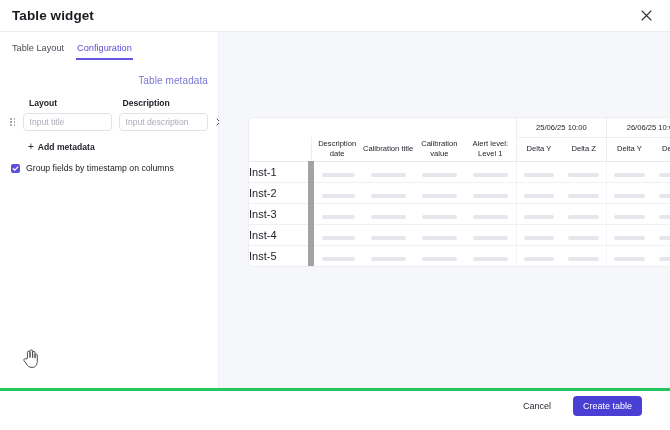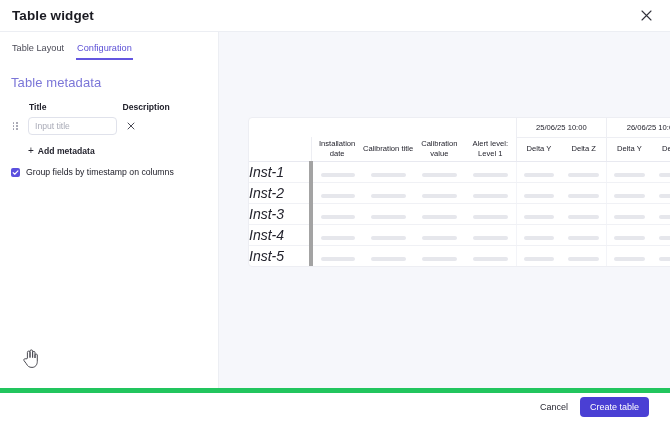--- a/index.html
+++ b/index.html
@@ -70,25 +70,26 @@
     cursor: pointer;
     border-bottom: 2px solid transparent;
     white-space: nowrap;
   }
   .tab.active {
     color: #5b4fd6;
     border-bottom-color: #6356e0;
   }
 
   .section-label {
-    font-size: 13px;
+    font-size: 10px;
     color: #7b76d8;
     margin-top: 15px;
     margin-left: 1px;
     letter-spacing: .1px;
+    text-align: right;
   }
   .section-label.other { margin-top: 30px; }
 
   .meta-head {
     display: flex;
     margin-top: 12px;
     padding-left: 19px;
   }
   .meta-head .col-title {
     width: 89px;
@@ -232,27 +233,26 @@
     vertical-align: middle;
     line-height: 1.25;
     border-bottom: 1px solid #e8e9f0;
   }
   .th-sub.sep { border-left: 1px solid #edeef3; }
   .th-rowhead {
     border-bottom: 1px solid #e8e9f0;
     border-right: 1px solid #edeef3;
   }
   td.row-label {
-    font-size: 14px;
+    font-size: 11px;
     color: #23232d;
     padding-left: 8px;
     height: 21px;
     border-bottom: 1px solid #f0f1f5;
-    border-right: 4px solid #a3a3a3;
-    font-style: italic;
+    border-right: 6px solid #a3a3a3;
   }
   td.cell {
     height: 21px;
     border-bottom: 1px solid #f0f1f5;
     text-align: center;
     vertical-align: middle;
   }
   td.cell.sep { border-left: 1px solid #f3f4f8; }
   tr:last-child td { border-bottom: none; }
   .bar {
@@ -260,27 +260,27 @@
     height: 4px;
     width: 68%;
     background: #e6e7ec;
     border-radius: 2px;
   }
 
   
   .dialog-footer {
     flex: 0 0 32px;
     height: 32px;
-    border-top: 5px solid #22c55e;
+    border-top: 3px solid #22c55e;
     background: #ffffff;
     display: flex;
     align-items: center;
     justify-content: flex-end;
-    gap: 6px;
-    padding-right: 21px;
+    gap: 16px;
+    padding-right: 28px;
   }
   .btn-cancel {
     font-size: 9px;
     color: #2a2a34;
     background: transparent;
     border: none;
     cursor: pointer;
     padding: 4px 6px;
     border-radius: 4px;
     font-family: "Liberation Sans", sans-serif;
@@ -315,36 +315,37 @@
     <div class="left-panel">
 
       <div class="tabs">
         <div class="tab">Table Layout</div>
         <div class="tab active">Configuration</div>
       </div>
 
       <div class="section-label">Table metadata</div>
 
       <div class="meta-head">
-        <div class="col-title">Title</div>
+        <div class="col-title">Layout</div>
         <div class="col-desc">Description</div>
       </div>
 
       <div class="meta-row">
         <div class="drag-handle">
           <span class="dots">
               <i></i>
               <i></i>
               <i></i>
               <i></i>
               <i></i>
               <i></i>
             </span>
         </div>
         <input class="text-input" placeholder="Input title" style="">
+        <input class="text-input" placeholder="Input description" style="">
         <div class="remove-x">
           <svg width="8" height="8" viewBox="0 0 8 8" aria-hidden="true">
             <path d="M1 1 L7 7 M7 1 L1 7" stroke="#4a4a56" stroke-width="1" stroke-linecap="round" fill="none"></path>
           </svg>
         </div>
       </div>
 
       <div class="add-metadata">
         <span class="plus">+</span>
         <span>Add metadata</span>
@@ -384,21 +385,21 @@
           </colgroup>
           <thead>
             <tr>
               <th class="th-blank"></th>
               <th class="th-blank" colspan="4"></th>
               <th class="th-group" colspan="2">25/06/25 10:00</th>
               <th class="th-group" colspan="2">26/06/25 10:00</th>
             </tr>
             <tr>
               <th class="th-rowhead"></th>
-              <th class="th-sub">Installation date</th>
+              <th class="th-sub">Description date</th>
               <th class="th-sub">Calibration title</th>
               <th class="th-sub">Calibration value</th>
               <th class="th-sub">Alert level: Level 1</th>
               <th class="th-sub sep">Delta Y</th>
               <th class="th-sub">Delta Z</th>
               <th class="th-sub sep">Delta Y</th>
               <th class="th-sub">Delta Z</th>
             </tr>
           </thead>
           <tbody>

